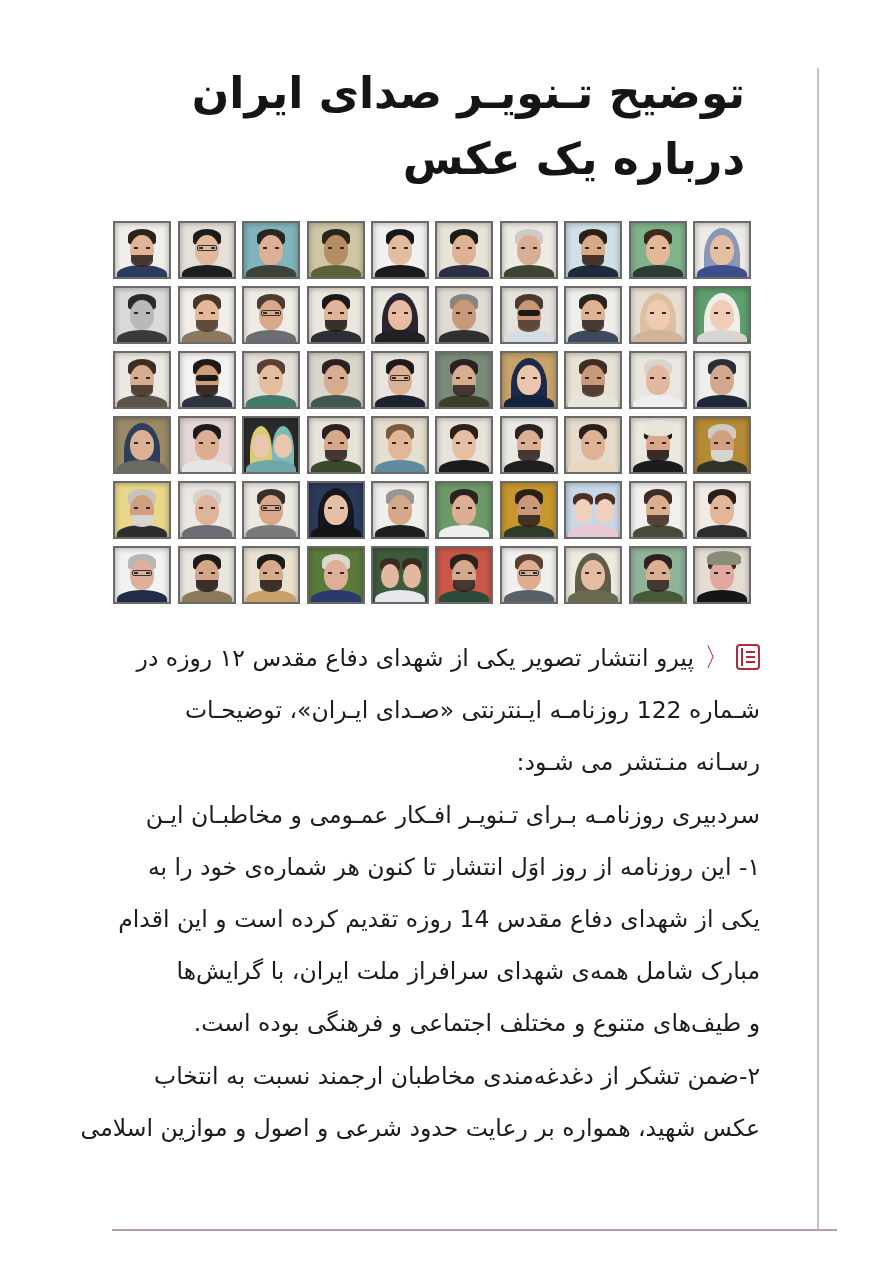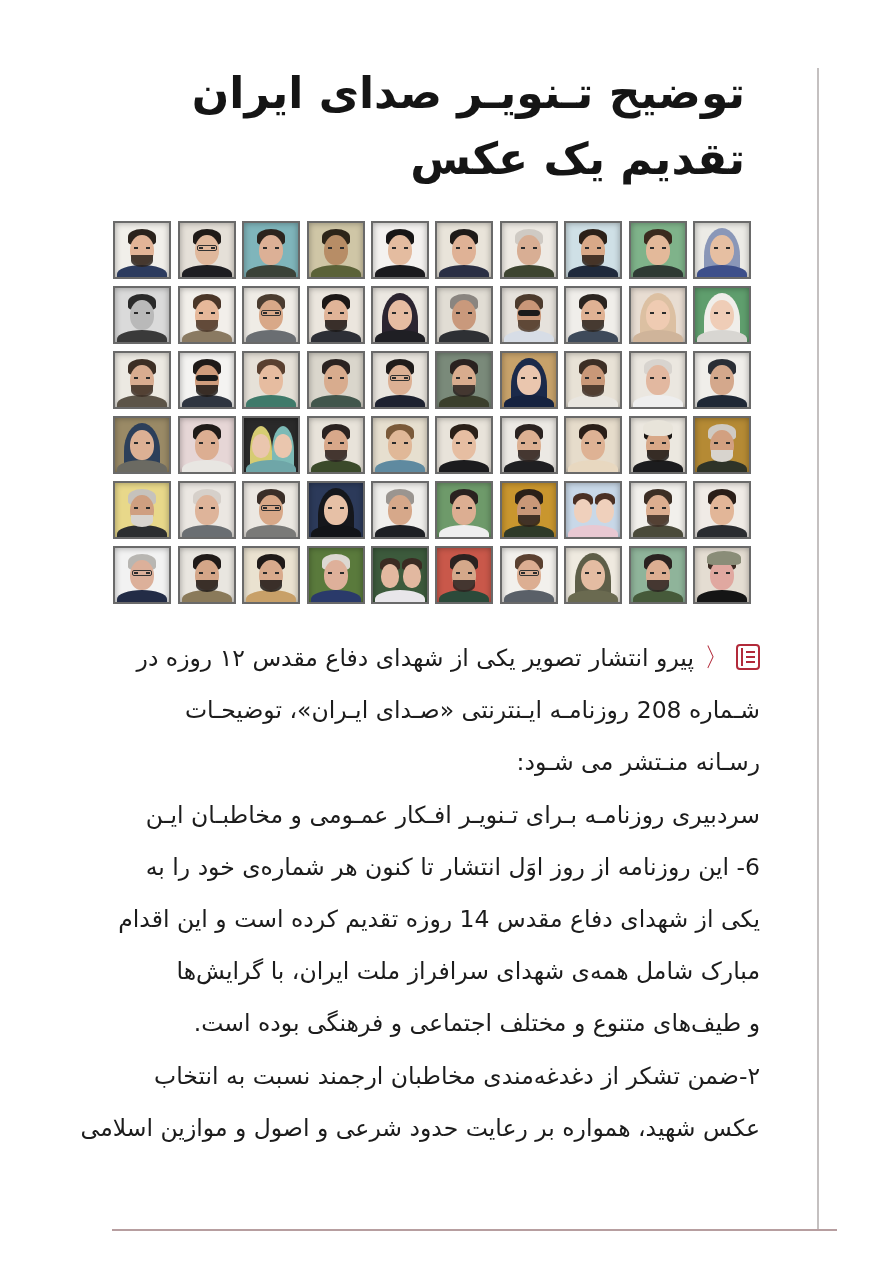--- a/index.html
+++ b/index.html
@@ -134,21 +134,21 @@
   .line { display: block; white-space: nowrap; }
 </style>
 </head>
 <body>
 
 <div class="vrule"></div>
 <div class="hrule"></div>
 
 <h1 class="headline">
   <span class="line">توضیح تـنویـر صدای ایران</span>
-  <span class="line">تقدیم یک عکس</span>
+  <span class="line">درباره یک عکس</span>
 </h1>
 
 <div class="grid" id="grid">
     <div class="tile" style="background:#ecebe6" title="woman in floral headscarf, smiling">
       <div class="scarf" style="background:#8a97b8"></div>
       <div class="body" style="background:#3d4f8a"></div>
       <div class="head" style="background:#e6bfa2"></div>
       <div class="eyes"></div>
     </div>
     <div class="tile" style="background:#7fb38a" title="young man, green background">
@@ -543,22 +543,22 @@
 
 <div class="body-text">
   <span class="line"><span class="lead-icons">
         <span class="doc-icon">
           <i style="top:5px"></i>
           <i style="top:10px"></i>
           <i style="top:15px"></i>
         </span>
         <span class="chev">〈</span>
       </span><span>پیرو انتشار تصویر یکی از شهدای دفاع مقدس ۱۲ روزه در</span></span>
-  <span class="line">شـماره 208 روزنامـه ایـنترنتی «صـدای ایـران»، توضیحـات</span>
+  <span class="line">شـماره 122 روزنامـه ایـنترنتی «صـدای ایـران»، توضیحـات</span>
   <span class="line">رسـانه منـتشر می شـود:</span>
   <span class="line">سردبیری روزنامـه بـرای تـنویـر افـکار عمـومی و مخاطبـان ایـن</span>
-  <span class="line">6- این روزنامه از روز اوَل انتشار تا کنون هر شماره‌ی خود را به</span>
+  <span class="line">۱- این روزنامه از روز اوَل انتشار تا کنون هر شماره‌ی خود را به</span>
   <span class="line">یکی از شهدای دفاع مقدس 14 روزه تقدیم کرده است و این اقدام</span>
   <span class="line">مبارک شامل همه‌ی شهدای سرافراز ملت ایران، با گرایش‌ها</span>
   <span class="line">و طیف‌های متنوع و مختلف اجتماعی و فرهنگی بوده است.</span>
   <span class="line">۲-ضمن تشکر از دغدغه‌مندی مخاطبان ارجمند نسبت به انتخاب</span>
   <span class="line">عکس شهید، همواره بر رعایت حدود شرعی و اصول و موازین اسلامی</span>
 </div>
 
 </body></html>

